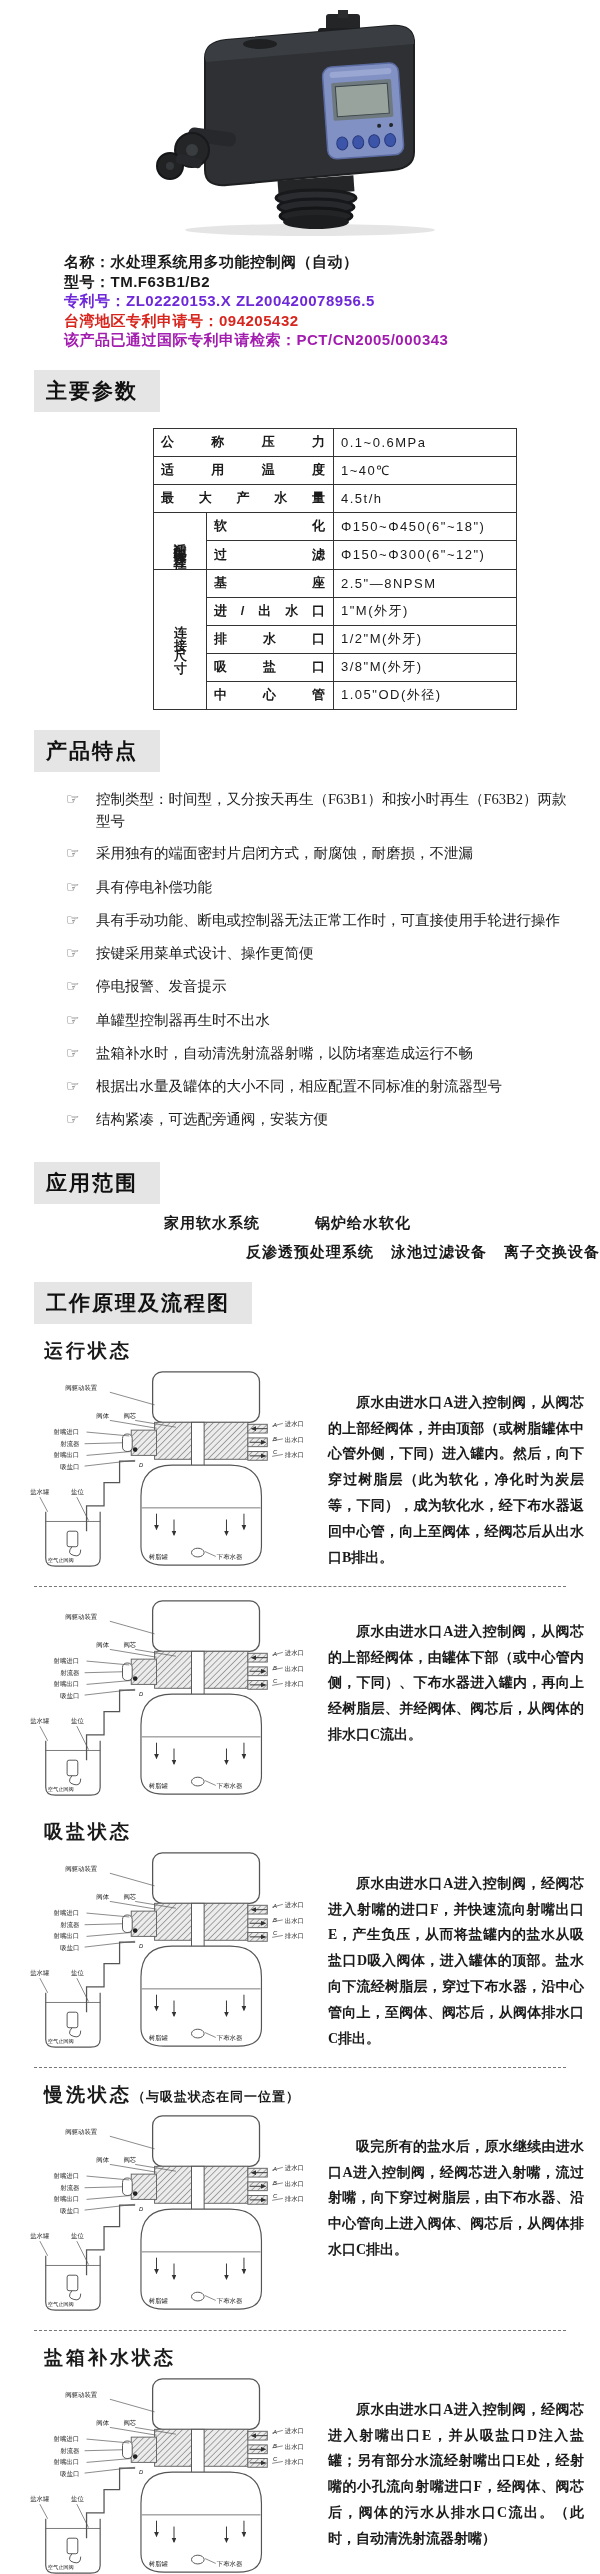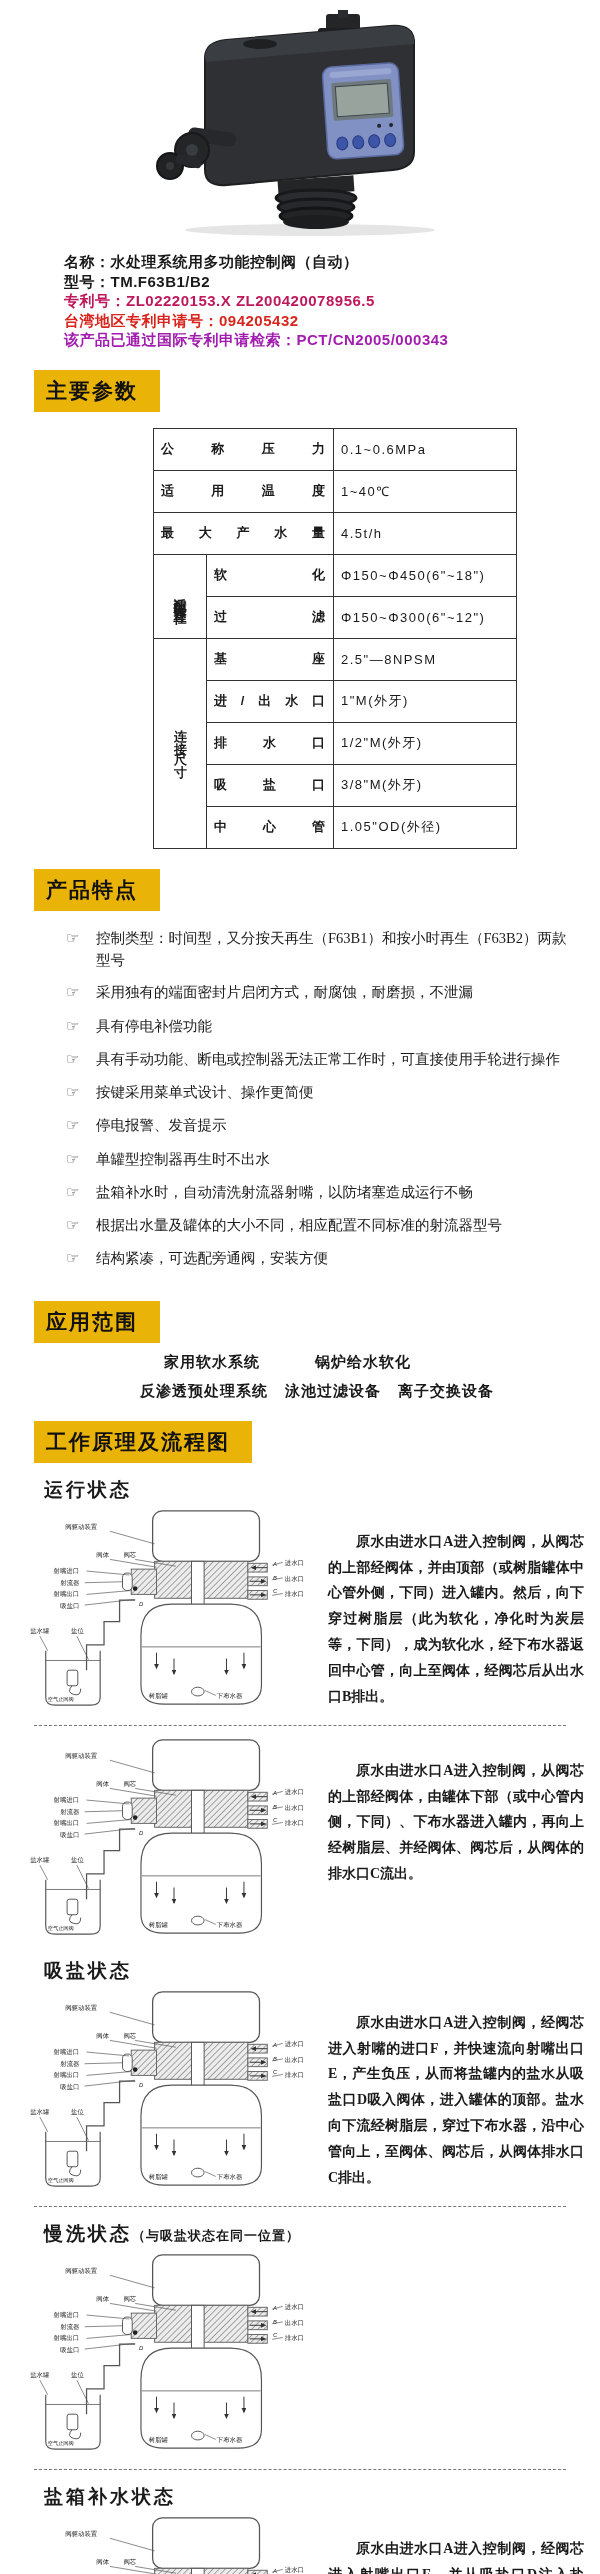--- a/index.html
+++ b/index.html
@@ -7,48 +7,48 @@
 
   
   .photo-wrap { padding-top:10px; text-align:center; }
 
   
   .title-block { margin:10px 0 0 64px; }
   .title-line { font-weight:bold; font-size:15px; line-height:19.5px; letter-spacing:.5px; }
   .red-line { color:#d8251d; }
 
   
-  .section-header { display:inline-block; background:#eab308; color:#111;
+  .section-header { display:inline-block; background:#e5e5e5; color:#111;
     font-size:21px; font-weight:bold; letter-spacing:2px;
     padding:7px 22px 7px 12px; margin:20px 0 0 34px; }
 
   
   table.params { border-collapse:collapse; margin:16px 0 0 153px;
     font-size:13px; }
-  table.params td { border:1.4px solid #333; padding:9px 7px; height:23px; }
+  table.params td { border:1.4px solid #333; padding:2px 7px; height:23px; }
   td.lbl { width:162px; font-weight:bold; text-align:justify; text-align-last:justify; letter-spacing:1px; }
   td.sub { width:112px; font-weight:bold; text-align:justify; text-align-last:justify; letter-spacing:1px; }
   td.grp { width:38px; font-weight:bold; text-align:center; vertical-align:middle; }
   td.val { width:168px; font-family:"Liberation Sans", sans-serif; letter-spacing:1.5px; white-space:nowrap; }
   .vert { writing-mode:vertical-lr; text-orientation:upright; margin:0 auto; letter-spacing:3px; }
   .vert6 { height:52px; line-height:17px; }
   .vert4 { height:110px; letter-spacing:12px; }
 
   
   ul.features { list-style:none; margin:16px 0 0 66px; padding:0; width:505px; }
   ul.features li { display:flex; margin-bottom:10px; font-family:"Liberation Serif", serif;
     font-size:14.5px; line-height:1.55; }
   .bullet { flex:0 0 30px; color:#444; font-size:15px; }
   .feat-text { flex:1; }
 
   
   .apps { margin-left:140px; font-weight:bold; font-size:15px; letter-spacing:1px; }
   .app-line { display:flex; margin-top:10px; }
   .app-line1 { gap:55px;padding-left:24px; }
-  .app-line2 { gap:17px; }
+  .app-line2 { gap:17px;justify-content:flex-end; }
 
   
   .state { margin-top:8px; }
   .state-header { margin:14px 0 2px 44px; font-size:19px; font-weight:bold; letter-spacing:3px; }
   .state-subtitle { font-size:13px; letter-spacing:1px; }
   .state-body { display:flex; align-items:flex-start; margin-left:28px; }
   .diagram { flex:0 0 296px; }
   .desc { flex:1; font-family:"Liberation Serif", serif; font-weight:700;
     font-size:14px; line-height:1.85; text-indent:2em; text-align:justify;
     padding:24px 16px 0 4px; }
@@ -105,21 +105,21 @@
       <ellipse cx="206" cy="197" rx="38" ry="8" fill="#26282b" stroke="#15171a" stroke-width="3"></ellipse>
       <ellipse cx="206" cy="206" rx="36" ry="8" fill="#222426" stroke="#131517" stroke-width="3"></ellipse>
       <ellipse cx="206" cy="212" rx="33" ry="7" fill="#1b1d1f"></ellipse>
     </g>
   </svg>
 </div>
 
 <div class="title-block">
   <div class="title-line">名称：水处理系统用多功能控制阀（自动）</div>
   <div class="title-line">型号：TM.F63B1/B2</div>
-  <div class="title-line red-line" style="color: #be185d;">专利号：ZL02220153.X  ZL200420078956.5</div>
+  <div class="title-line red-line" style="color: #6d28d9;">专利号：ZL02220153.X  ZL200420078956.5</div>
   <div class="title-line red-line" style="color: rgb(216, 37, 29);">台湾地区专利申请号：094205432</div>
   <div class="title-line red-line" style="color: #a21caf;">该产品已通过国际专利申请检索：PCT/CN2005/000343</div>
 </div>
 
 <div><span class="section-header">主要参数</span></div>
 
 <table class="params">
   <tbody>
       <tr>
     <td class="lbl" colspan="2">公称压力</td>
@@ -526,20 +526,21 @@
             <path d="M18 150 L18 198 Q18 206 28 206 L64 206 Q74 206 74 198 L74 150" fill="none" stroke="#555" stroke-width="1.2"></path>
             <line x1="18" y1="160" x2="74" y2="160" stroke="#555" stroke-width="0.8"></line>
             <rect x="40" y="170" width="11" height="16" rx="2" fill="#fff" stroke="#555"></rect>
             <path d="M45 186 q-6 7 2 9 q7 2 7 -6" fill="none" stroke="#555" stroke-width="1"></path>
             <text x="20" y="202" class="tiny">空气止回阀</text>
             <text x="2" y="132">盐水罐</text>
             <line x1="12" y1="135" x2="20" y2="150" stroke="#555" stroke-width="0.7"></line>
             <text x="44" y="132">盐位</text>
             <line x1="50" y1="135" x2="62" y2="159" stroke="#555" stroke-width="0.7"></line>
           </svg></div>
+      <div class="desc state-text">吸完所有的盐水后，原水继续由进水口A进入控制阀，经阀芯进入射嘴，流过射嘴，向下穿过树脂层，由下布水器、沿中心管向上进入阀体、阀芯后，从阀体排水口C排出。</div>
     </div>
     <hr class="state-divider">
   </div>
 
   <div class="state">
     <div class="state-header">
       <span class="state-title-main">盐箱补水状态</span><span class="state-subtitle"></span>
     </div>
     <div class="state-body">
       <div class="diagram"><svg class="flow-diagram" viewBox="0 0 300 212" width="292" height="206">

